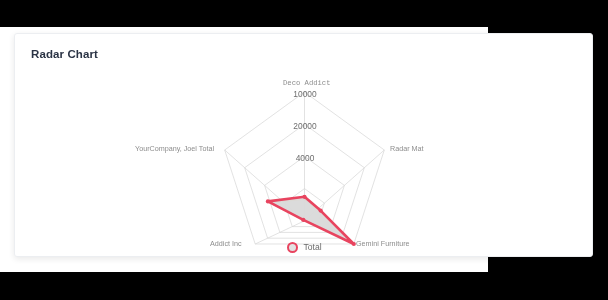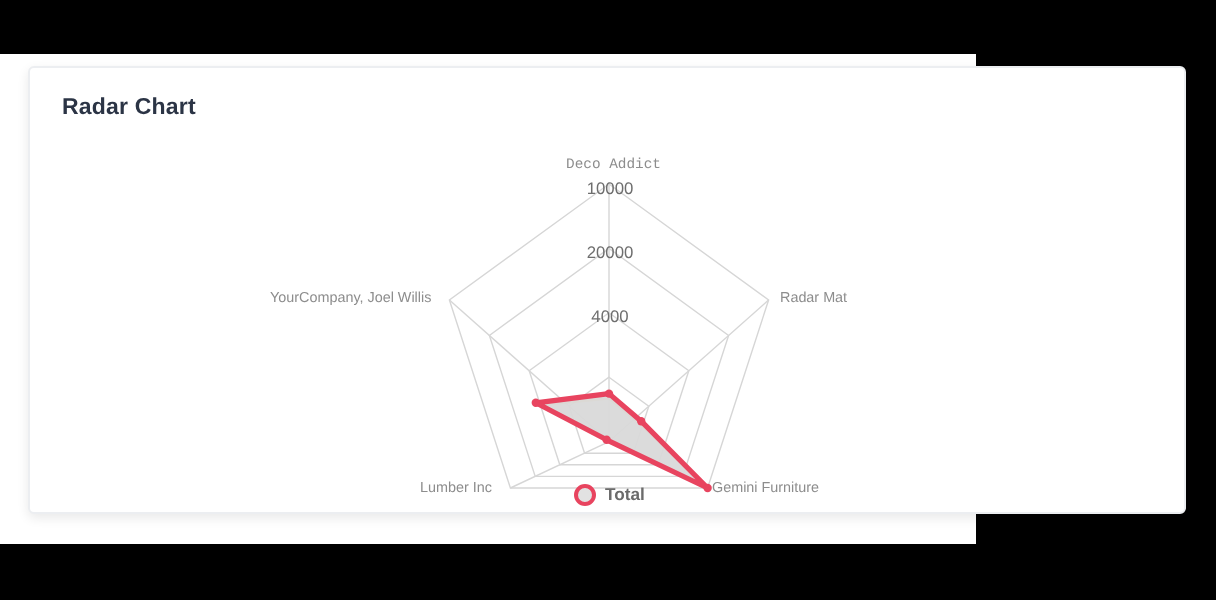--- a/index.html
+++ b/index.html
@@ -103,21 +103,20 @@
     width: 579px;
     display: flex;
     justify-content: center;
     align-items: center;
     gap: 9px;
   }
   .legend-item {
     display: flex;
     align-items: center;
     gap: 5px;
-    font-weight: bold;
   }
   .legend-marker {
     width: 11px;
     height: 11px;
     border-radius: 50%;
     background: #e2e2e2;
     box-sizing: border-box;
     flex: 0 0 auto;
   }
   .legend-marker.total { border: 2.4px solid #e8445f; }
@@ -173,23 +172,23 @@
             </g>
           </g>
         </svg>
 
         <div class="axis-label" style="left:268px; top:14px;font-family:Liberation Mono, monospace;">Deco Addict</div>
 
         <div class="axis-label" style="left:375px; top:79px;">Radar Mat</div>
 
         <div class="axis-label" style="left:341px; top:174px;text-align:right;">Gemini Furniture</div>
 
-        <div class="axis-label" style="left:195px; top:174px;">Lumber Inc</div>
-
-        <div class="axis-label" style="left:120px; top:79px;">YourCompany, Joel Willis</div>
+        <div class="axis-label" style="left:195px; top:174px;">Addict Inc</div>
+
+        <div class="axis-label" style="left:120px; top:79px;">YourCompany, Joel Total</div>
 
         <div class="tick-label" style="left:264px; top:24px; width:52px;">10000</div>
 
         <div class="tick-label" style="left:264px; top:56px; width:52px;">20000</div>
 
         <div class="tick-label" style="left:264px; top:88px; width:52px;">4000</div>
 
         <div class="legend">
           <div class="legend-item">
             <span class="legend-marker total"></span>

